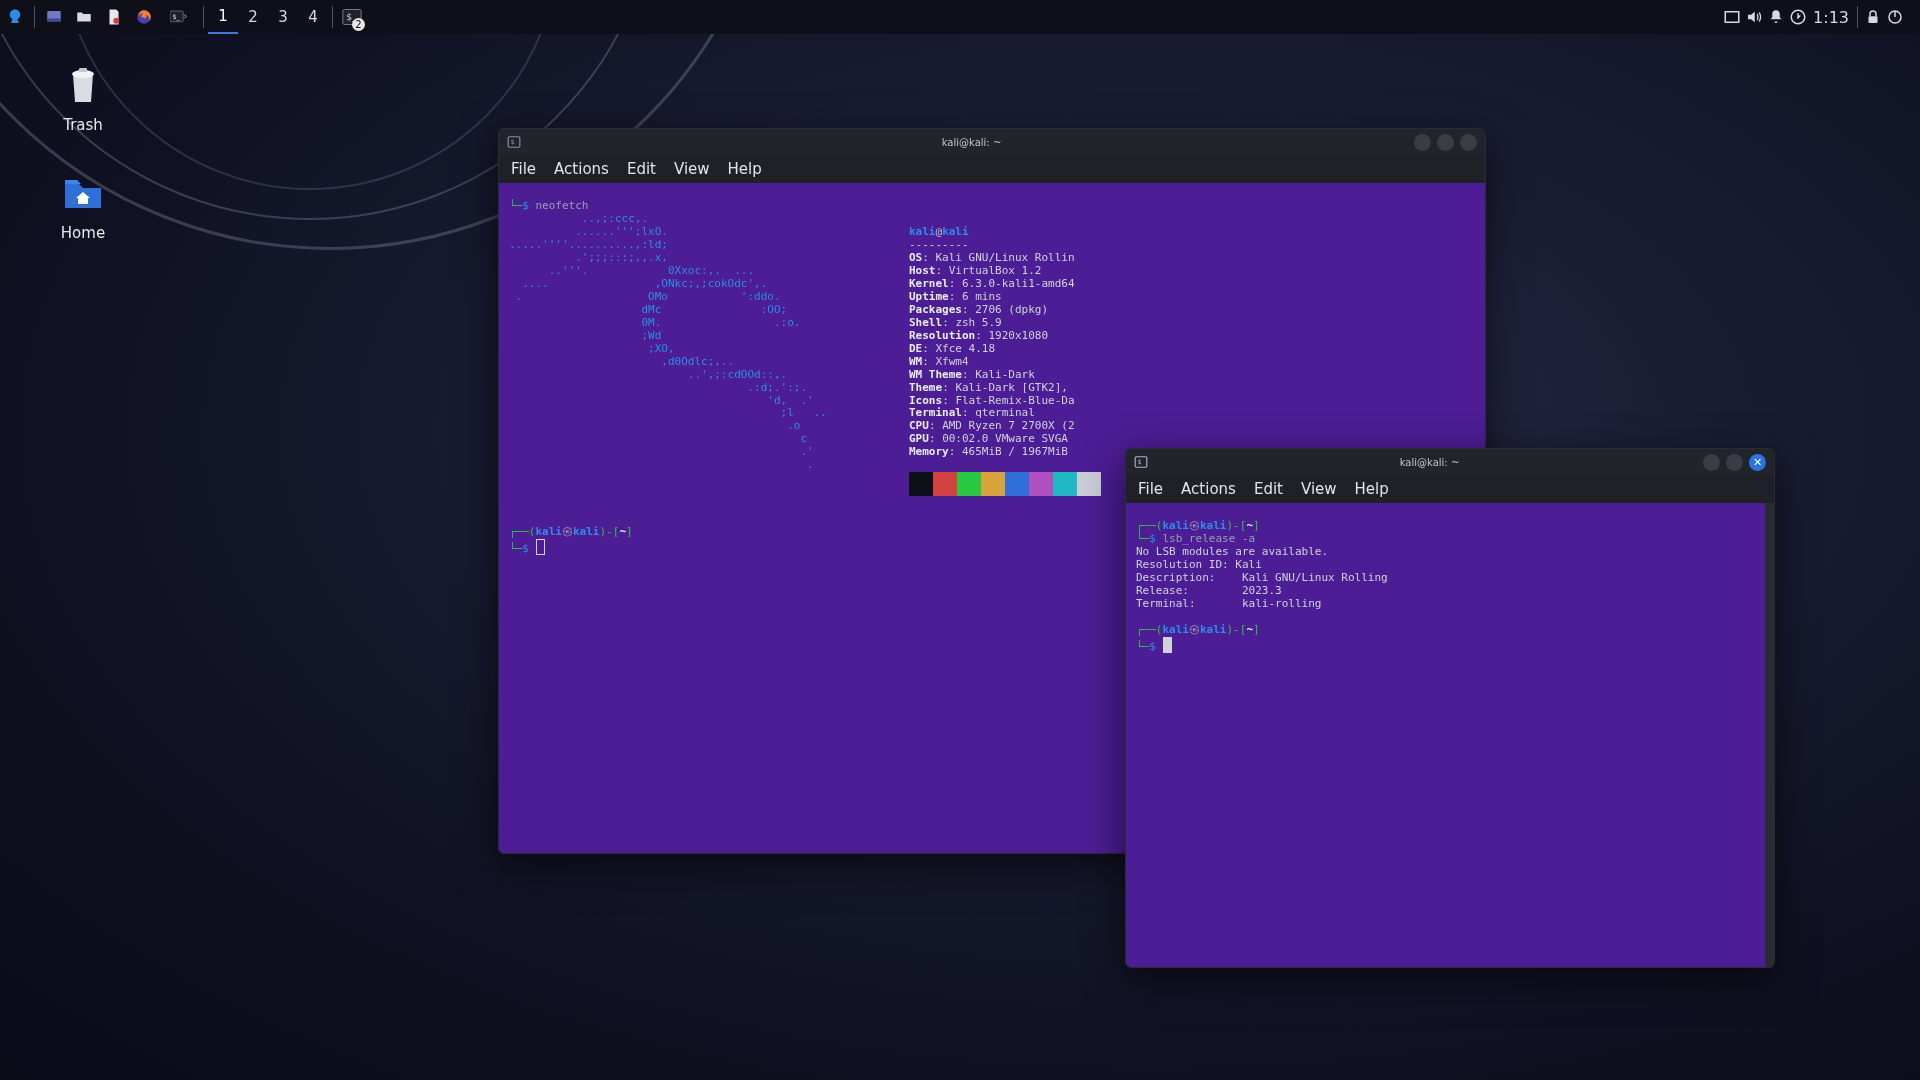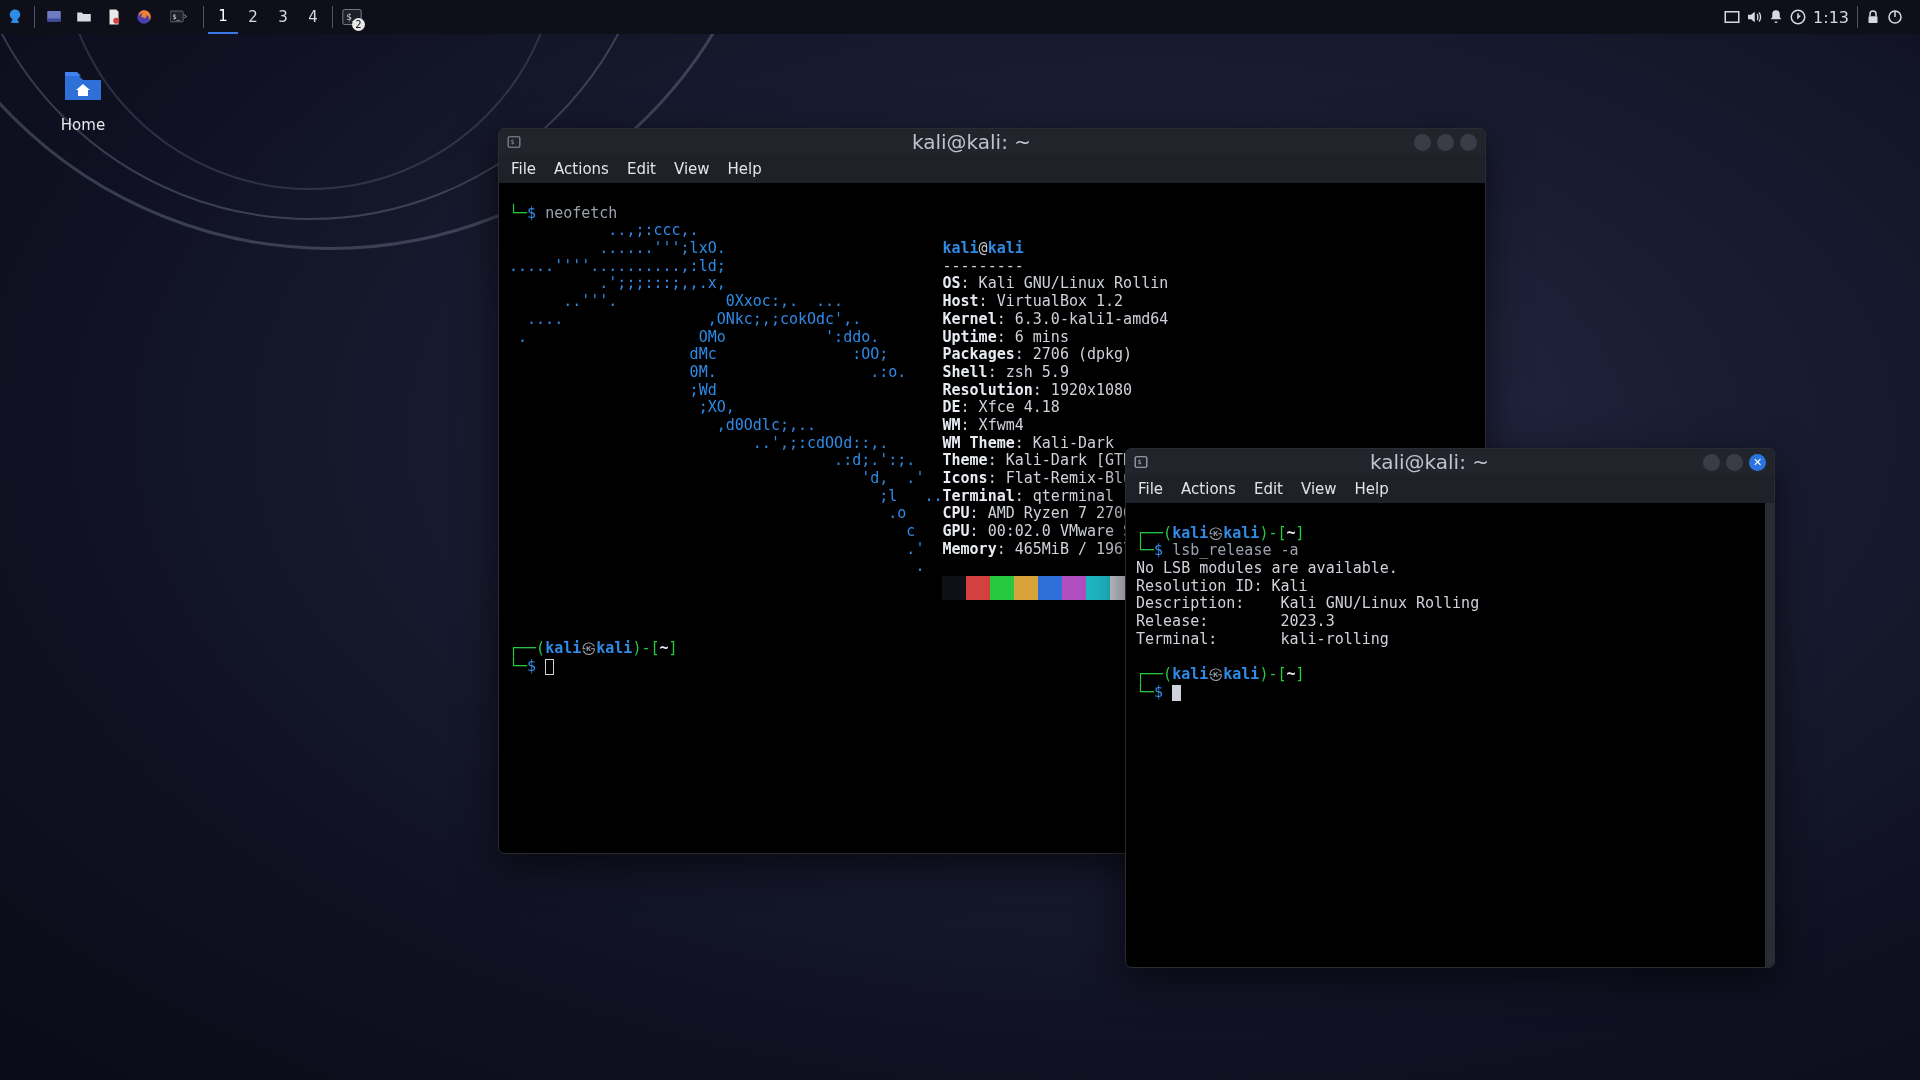--- a/index.html
+++ b/index.html
@@ -67,35 +67,35 @@
 .win {
   position: absolute; background: #1f2129; border: 1px solid #2a2c34;
   border-radius: 6px; box-shadow: 0 12px 40px rgba(0,0,0,0.6);
   display: flex; flex-direction: column; overflow: hidden;
 }
 .titlebar {
   height: 26px; background: #22242c; display: flex; align-items: center;
   padding: 0 8px; font-size: 14px; color: #c0c3cc; user-select: none;
 }
 .titlebar .ticon { margin-right: 8px; display:flex; }
-.titlebar .ttitle { flex: 1; text-align: center; font-size: 20px; }
+.titlebar .ttitle { flex: 1; text-align: center; font-size: 10px; }
 .titlebar .wbtns { display: flex; gap: 6px; }
 .wbtn { width: 17px; height: 17px; border-radius: 50%; cursor: pointer; }
 .wbtn.min { background: #3a3d46; }
 .wbtn.max { background: #3a3d46; }
 .wbtn.close { background: #3a3d46; }
 .wbtn.close.active { background: #2b74df; display:flex; align-items:center; justify-content:center; color:#fff; font-size:11px; }
 .menubar {
   height: 28px; display: flex; align-items: center; gap: 18px;
   padding: 0 12px; font-size: 15px; color: #e2e4ea; background:#1f2129;
 }
 .menubar span { cursor: pointer; }
 .term {
-  flex: 1; background: #000000; padding: 4px 10px 10px 10px;
-  font-family: "DejaVu Sans Mono", monospace; font-size: 15px; line-height: 1.18;
+  flex: 1; background: #4c1d95; padding: 4px 10px 10px 10px;
+  font-family: "DejaVu Sans Mono", monospace; font-size: 11px; line-height: 1.18;
   color: #cfd2da; white-space: pre; overflow: hidden; position: relative;
 }
 .scrollbar { position:absolute; right:0; top:0; bottom:0; width:9px; background:#2a2c34; }
 .c-blue { color: #2e8be6; }
 .c-bold { font-weight: 700; color: #e8ebf2; text-align: right; }
 .c-dim { color: #9aa0ad; }
 .prompt-user { color:#2e8be6; font-weight:700; }
 .prompt-at { color:#c0c3cc; }
 .prompt-host { color:#2e8be6; font-weight:700; }
 .prompt-sym { color:#27c93f; }
@@ -199,20 +199,30 @@
     <div class="tray-icon">
         <svg viewBox="0 0 24 24">
           <circle cx="12" cy="12" r="8" fill="none" stroke="#d7d9e0" stroke-width="2"></circle>
           <line x1="12" y1="4" x2="12" y2="12" stroke="#d7d9e0" stroke-width="2"></line>
         </svg>
       </div>
   </div>
 </div>
 
 <div class="desktop-icons">
+  <div class="di">
+    <div class="ico">
+      <svg viewBox="0 0 48 48" width="48" height="48">
+          <path fill="#d9dce3" d="M14 14h20l-2 28H16z"></path>
+          <ellipse cx="24" cy="14" rx="11" ry="4" fill="#f0f2f6"></ellipse>
+          <rect x="20" y="8" width="8" height="4" rx="1" fill="#c4c8d2"></rect>
+        </svg>
+    </div>
+    <div class="lbl">Trash</div>
+  </div>
   <div class="di">
     <div class="ico">
       <svg viewBox="0 0 48 48" width="48" height="48">
           <path fill="#2e6fd8" d="M6 16h14l4 4h18v20H6z"></path>
           <path fill="#3e83f0" d="M6 12h12l4 4H6z"></path>
           <path fill="#fff" d="M24 24l-7 6h2v6h10v-6h2z"></path>
         </svg>
     </div>
     <div class="lbl">Home</div>
   </div>

